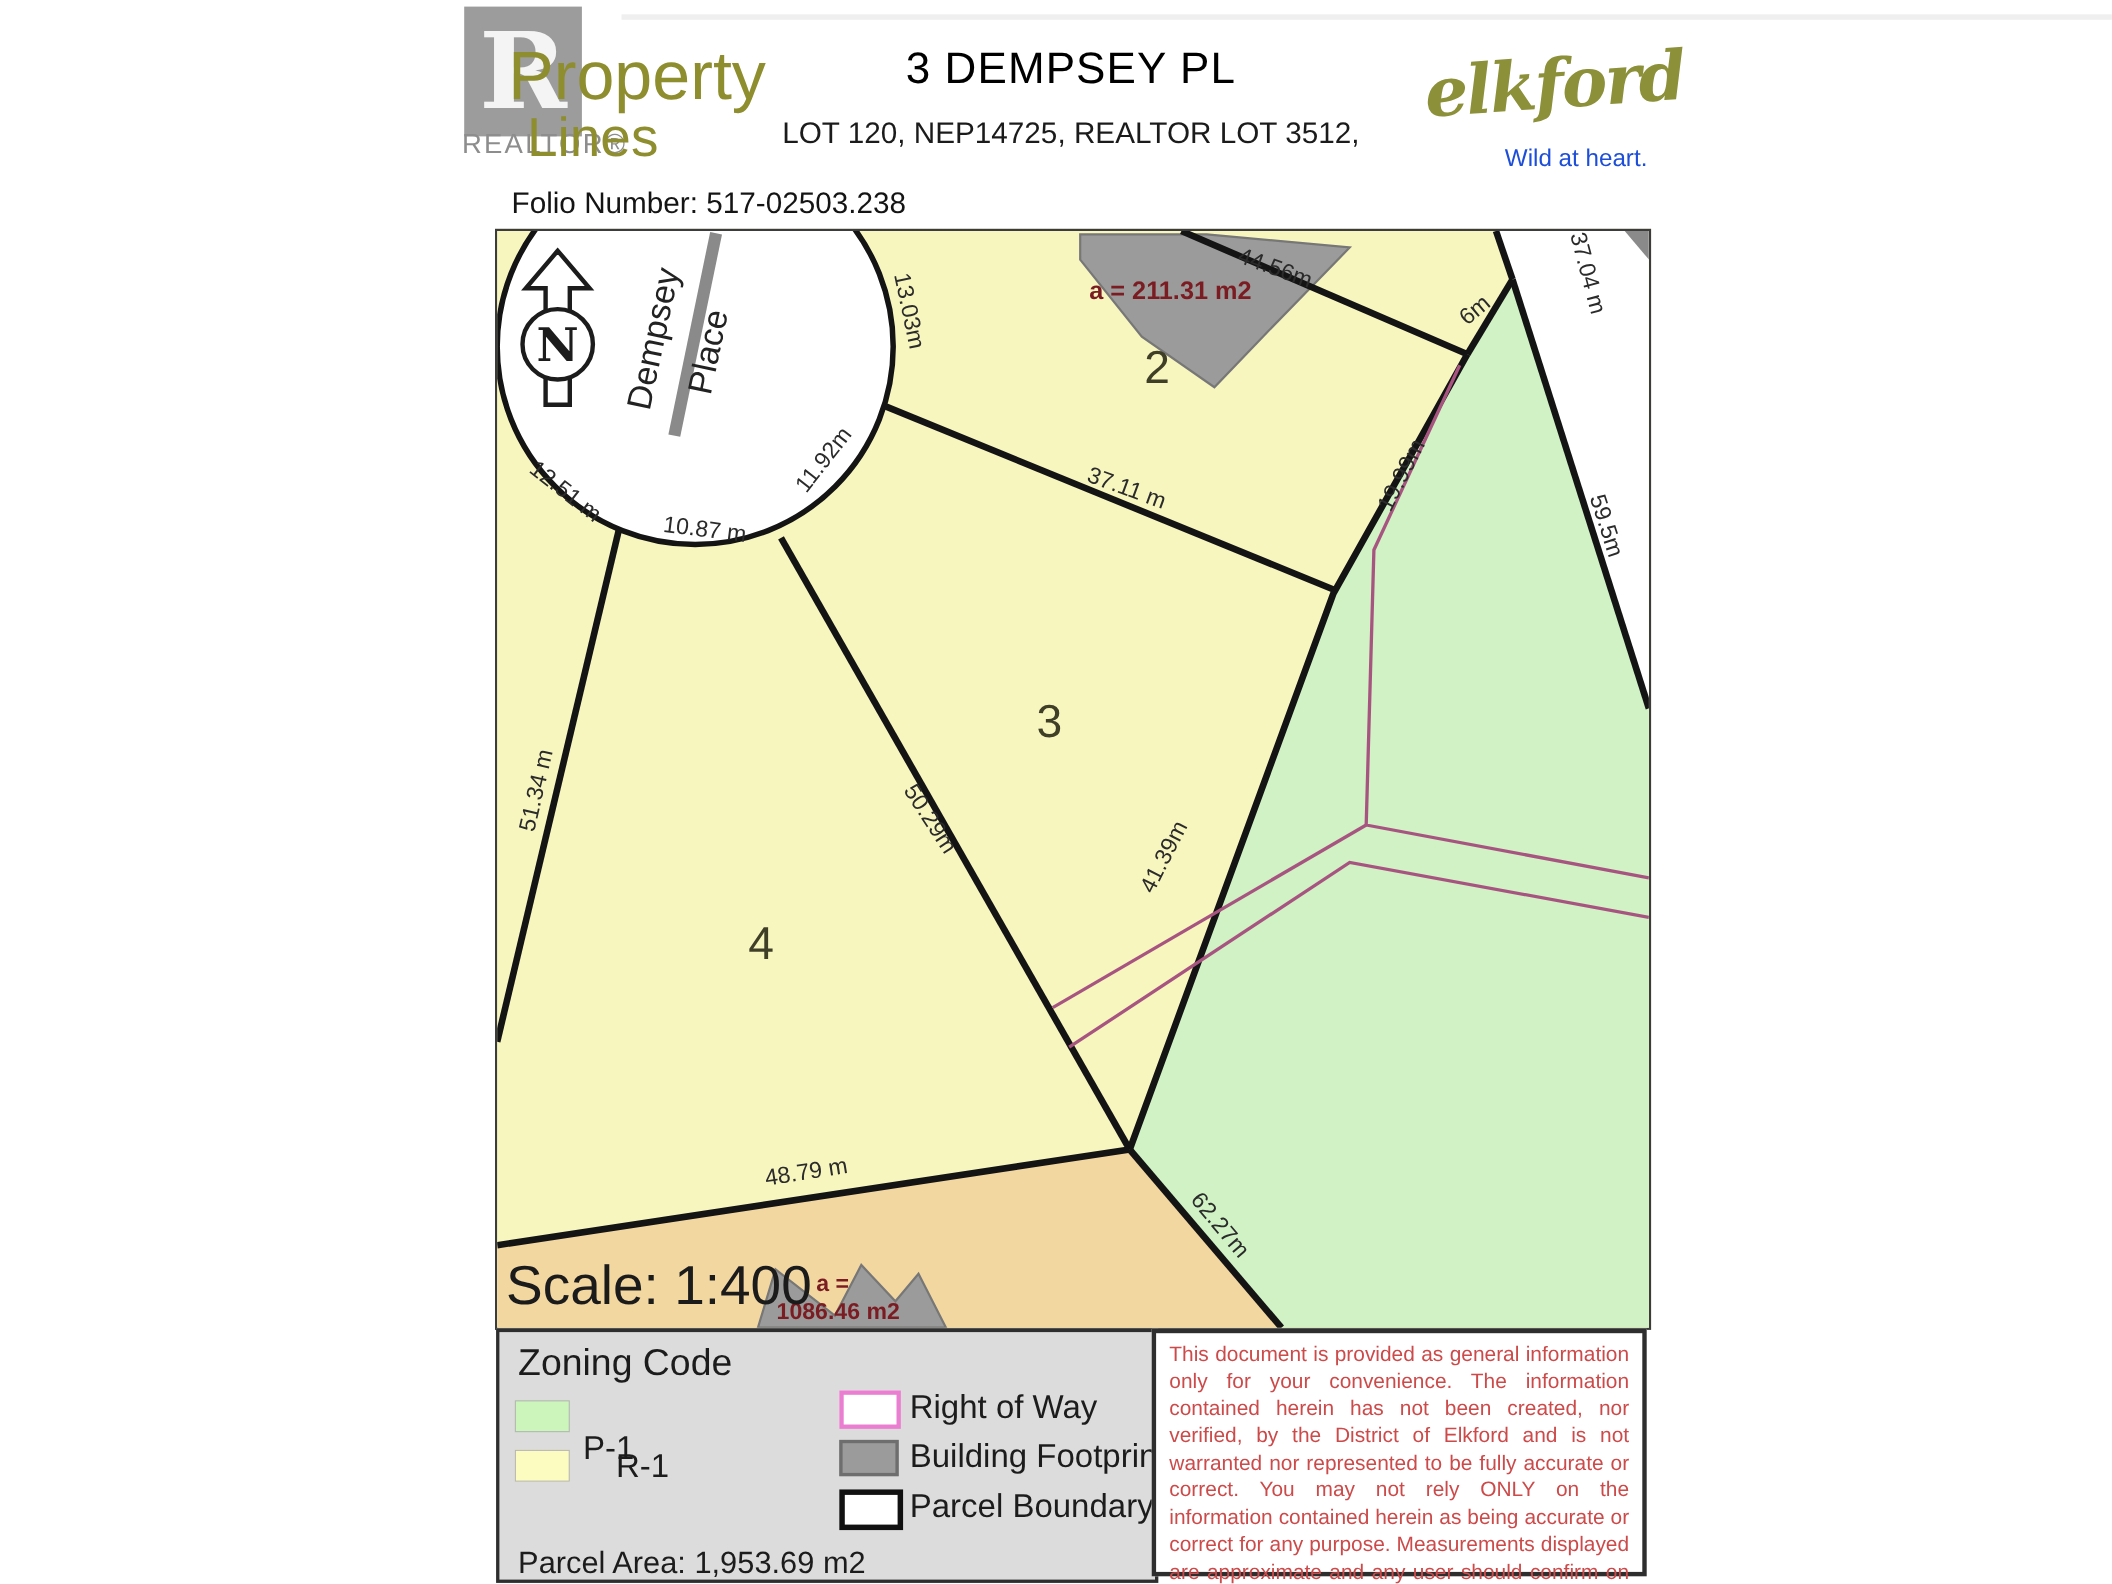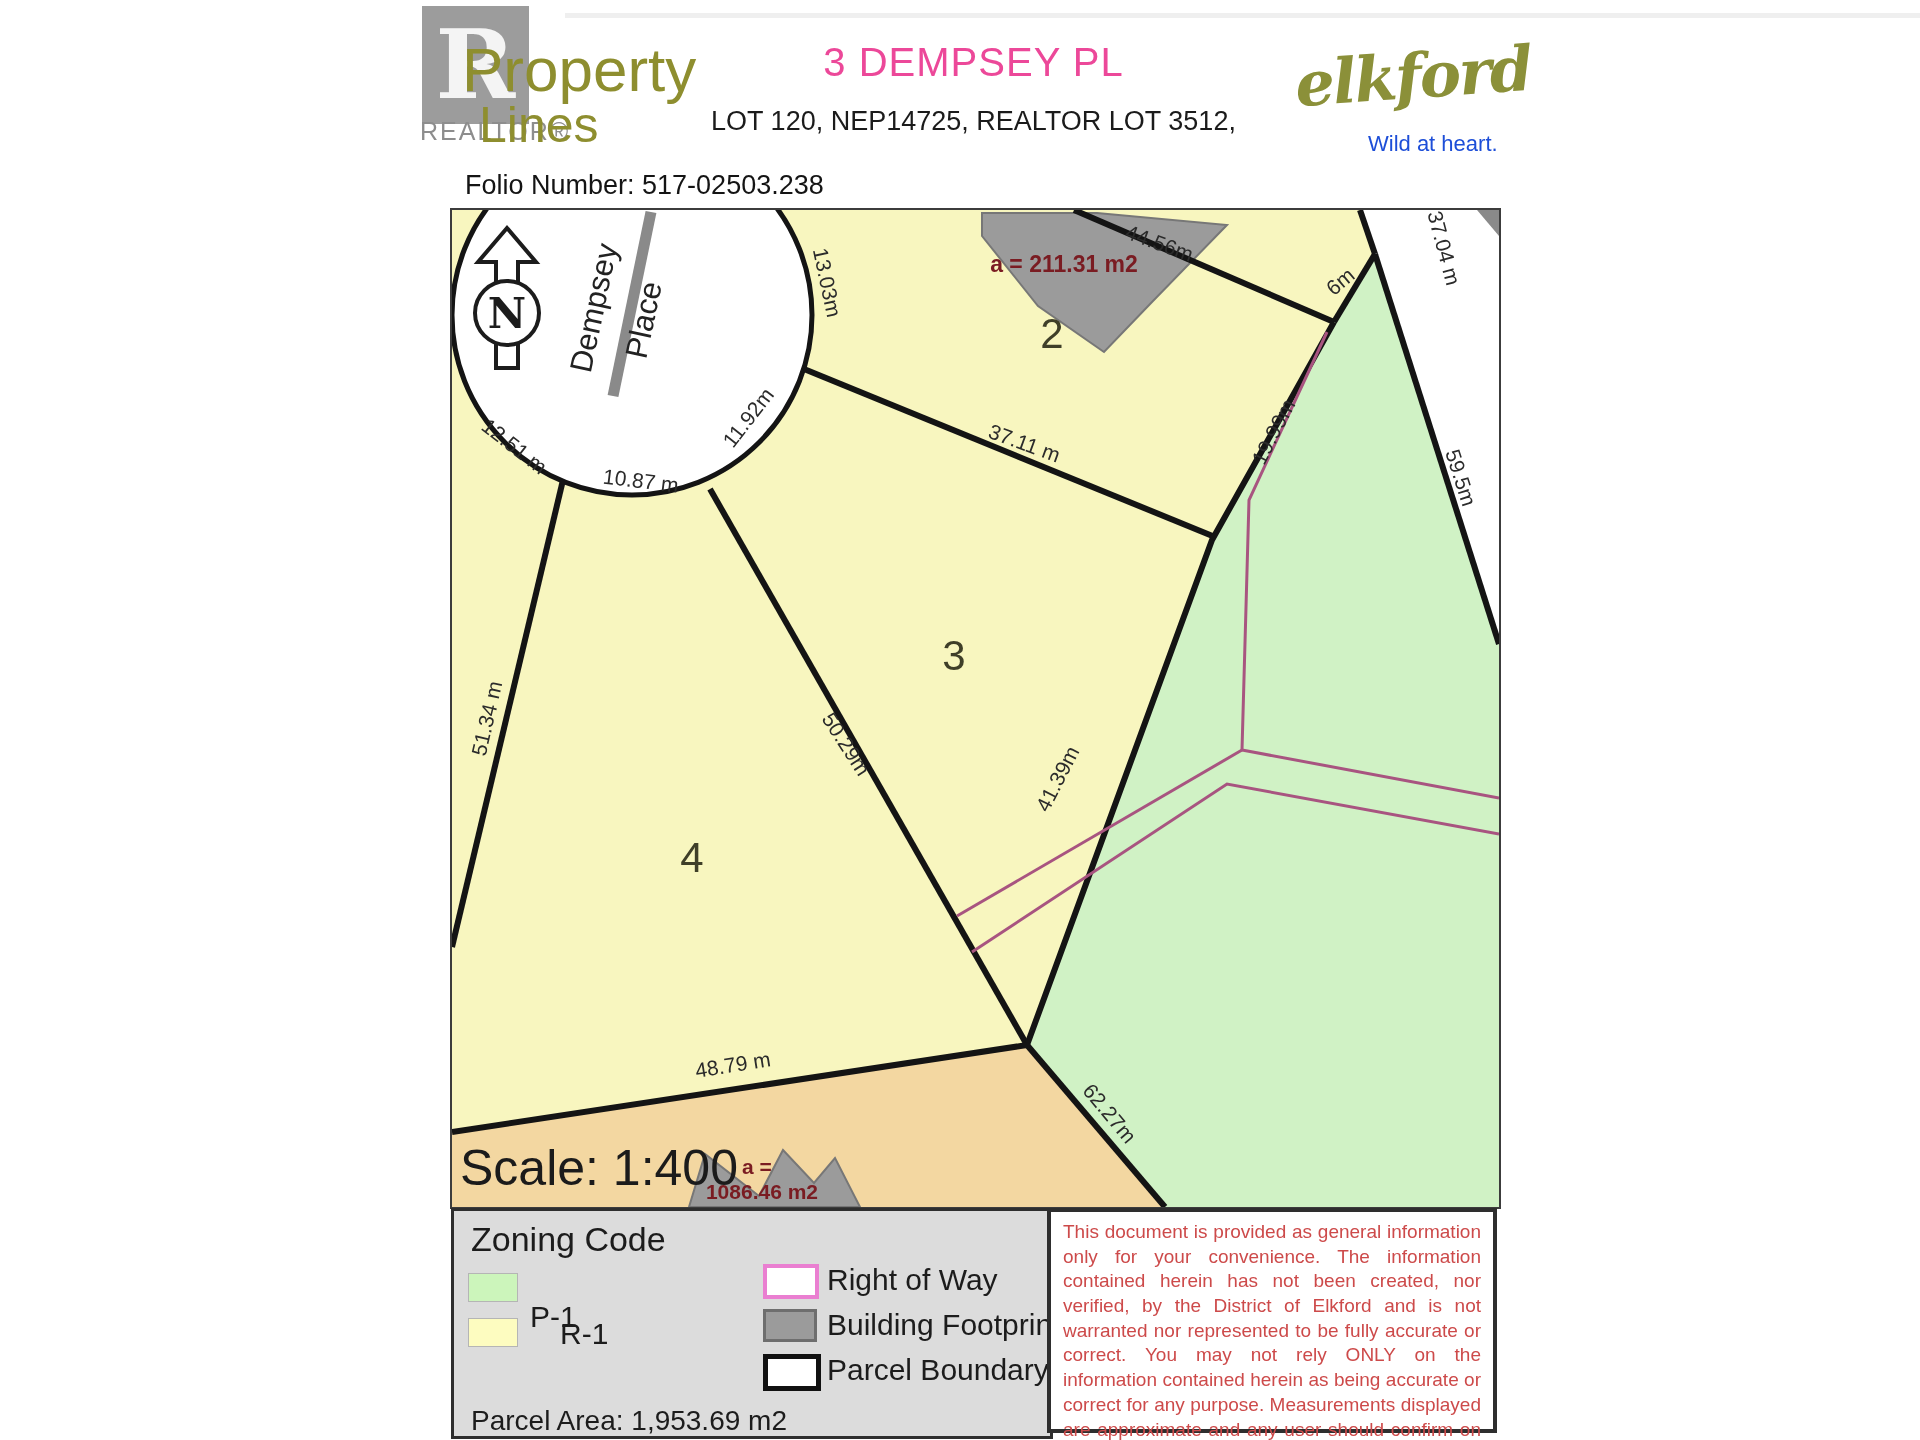--- a/index.html
+++ b/index.html
@@ -8,21 +8,21 @@
   .abs{position:absolute;}
 
   
   .top-strip{left:565px;top:13px;width:1355px;height:5px;background:#efefef;}
   .realtor-box{left:422px;top:6px;width:107px;height:118px;background:#9c9c9c;
                display:flex;align-items:center;justify-content:center;z-index:1;}
   .realtor-r{font-family:"DejaVu Serif",serif;font-weight:bold;font-size:96px;color:#f4f4f4;line-height:1;}
   .realtor-word{left:420px;top:117px;font-size:25px;color:#8d8d8d;letter-spacing:2px;z-index:1;}
   .brand-top{left:462px;top:34px;font-size:62px;color:#8e8e2f;z-index:2;text-align:center;}
   .brand-bottom{left:479px;top:96px;font-size:50px;color:#8e8e2f;z-index:2;}
-  .doc-title{left:450px;top:40px;width:1047px;text-align:center;font-size:40px;color:#ec4899;letter-spacing:1px;}
+  .doc-title{left:450px;top:40px;width:1047px;text-align:center;font-size:40px;color:#000000;letter-spacing:1px;}
   .doc-subtitle{left:450px;top:106px;width:1047px;text-align:center;font-size:27px;color:#1b1b1b;}
   .elkford{left:1295px;top:40px;font-family:"DejaVu Serif",serif;font-style:italic;font-weight:bold;
            font-size:62px;color:#8b9039;transform:rotate(-4deg);letter-spacing:-2px;}
   .elkford-tag{left:1368px;top:131px;font-size:22px;color:#1d4ed8;}
   .folio{left:465px;top:170px;font-size:27px;color:#141414;}
   .pid{top:170px;left:450px;width:1045px;text-align:right;font-size:27px;color:#141414;margin-top:48px;}
 
   
   .map-box{left:450px;top:208px;width:1047px;height:997px;border:2px solid #3c3c3c;background:#f8f6bf;}
   .map-box svg{display:block;}

